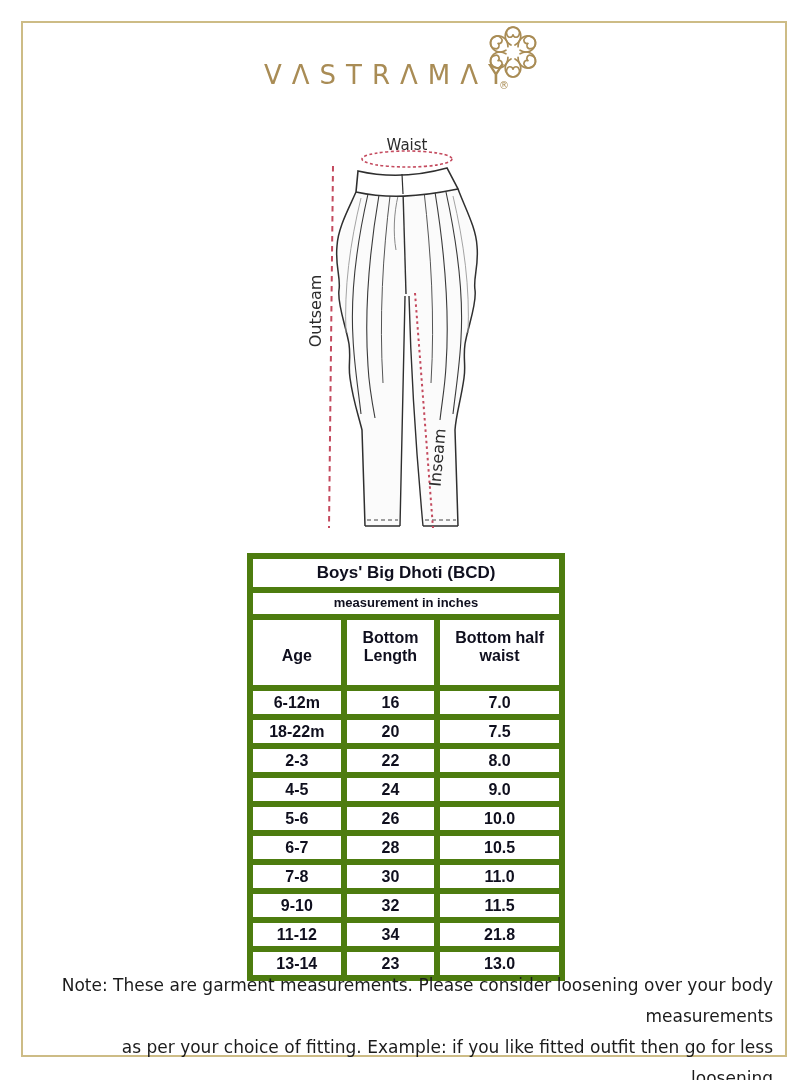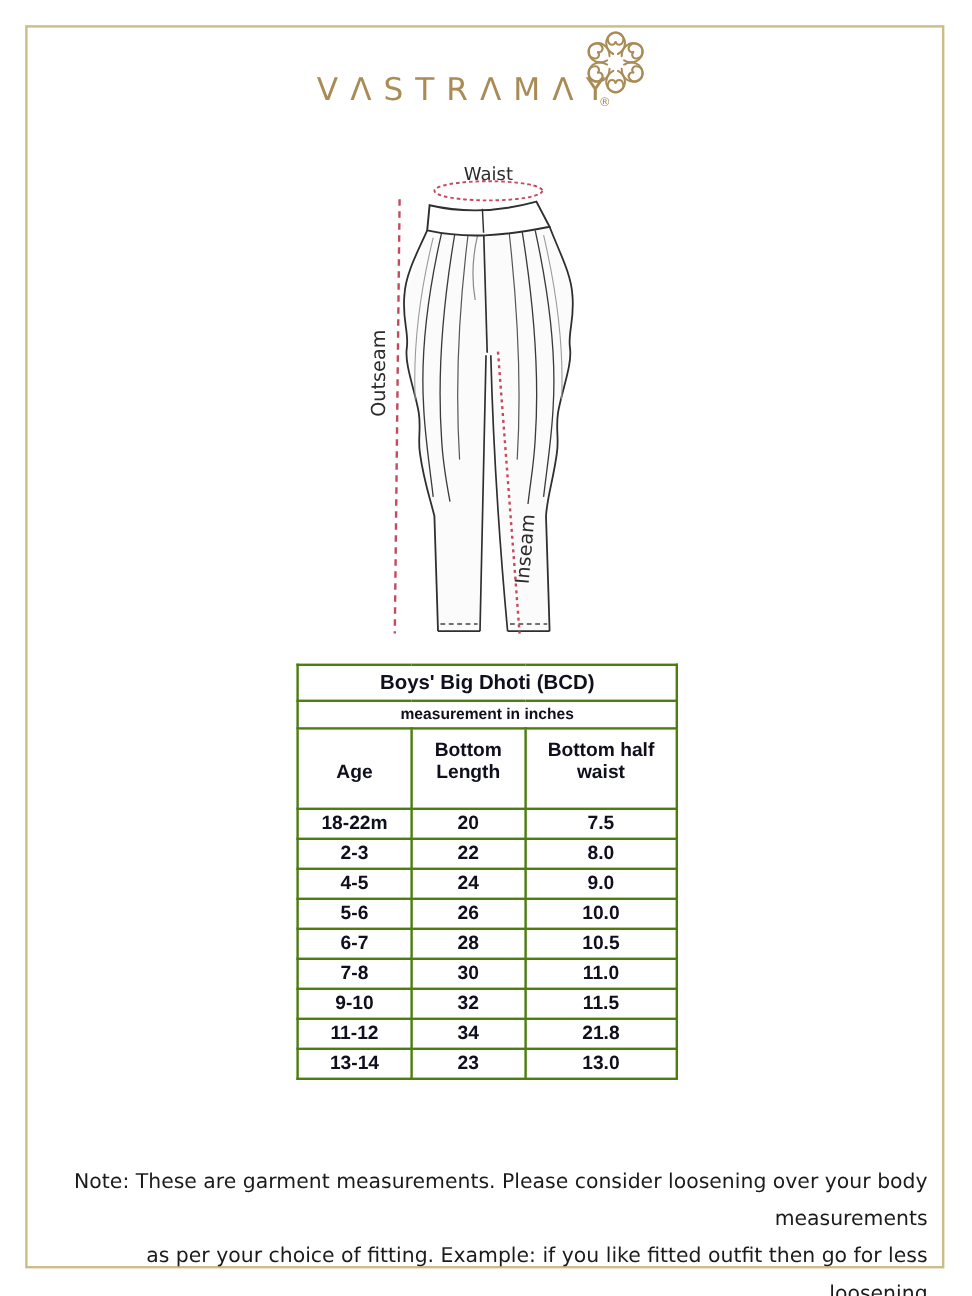--- a/index.html
+++ b/index.html
@@ -24,21 +24,21 @@
   }
   
   .diagram { position:absolute; left:290px; top:138px; }
   .diagram text { font-family:"DejaVu Sans", sans-serif; fill:#2b2b2b; }
   
   .size-table {
     position:absolute; left:247px; top:553px; width:318px;
     border-collapse:collapse; color:#0f0f1e; table-layout:fixed;
   }
   .size-table th, .size-table td {
-    border:2px solid #4d7c0f; text-align:center; font-weight:bold;
+    border:6px solid #4d7c0f; text-align:center; font-weight:bold;
     padding:1px 0; line-height:1.12;
   }
   .size-table .title-cell   { font-size:17px; height:26px; }
   .size-table .subtitle-cell{ font-size:13px; height:19px; }
   .size-table th            { font-size:16px; height:44px; vertical-align:bottom; padding-bottom:20px; }
   .size-table td.data       { font-size:16px; height:21px; }
   
   .note {
     position:absolute; left:40px; top:970px; width:733px; text-align:right;
     font-family:"DejaVu Sans", sans-serif; font-size:17px; line-height:31px;
@@ -128,20 +128,25 @@
         <td class="subtitle-cell" colspan="3">measurement in inches</td>
       </tr>
       <tr>
         <th>Age</th>
         <th>Bottom Length</th>
         <th>Bottom half waist</th>
       </tr>
     </tbody>
     <tbody>
         <tr>
+          <td class="data">6-12m</td>
+          <td class="data">16</td>
+          <td class="data">7.0</td>
+        </tr>
+        <tr>
           <td class="data">18-22m</td>
           <td class="data">20</td>
           <td class="data">7.5</td>
         </tr>
         <tr>
           <td class="data">2-3</td>
           <td class="data">22</td>
           <td class="data">8.0</td>
         </tr>
         <tr>

